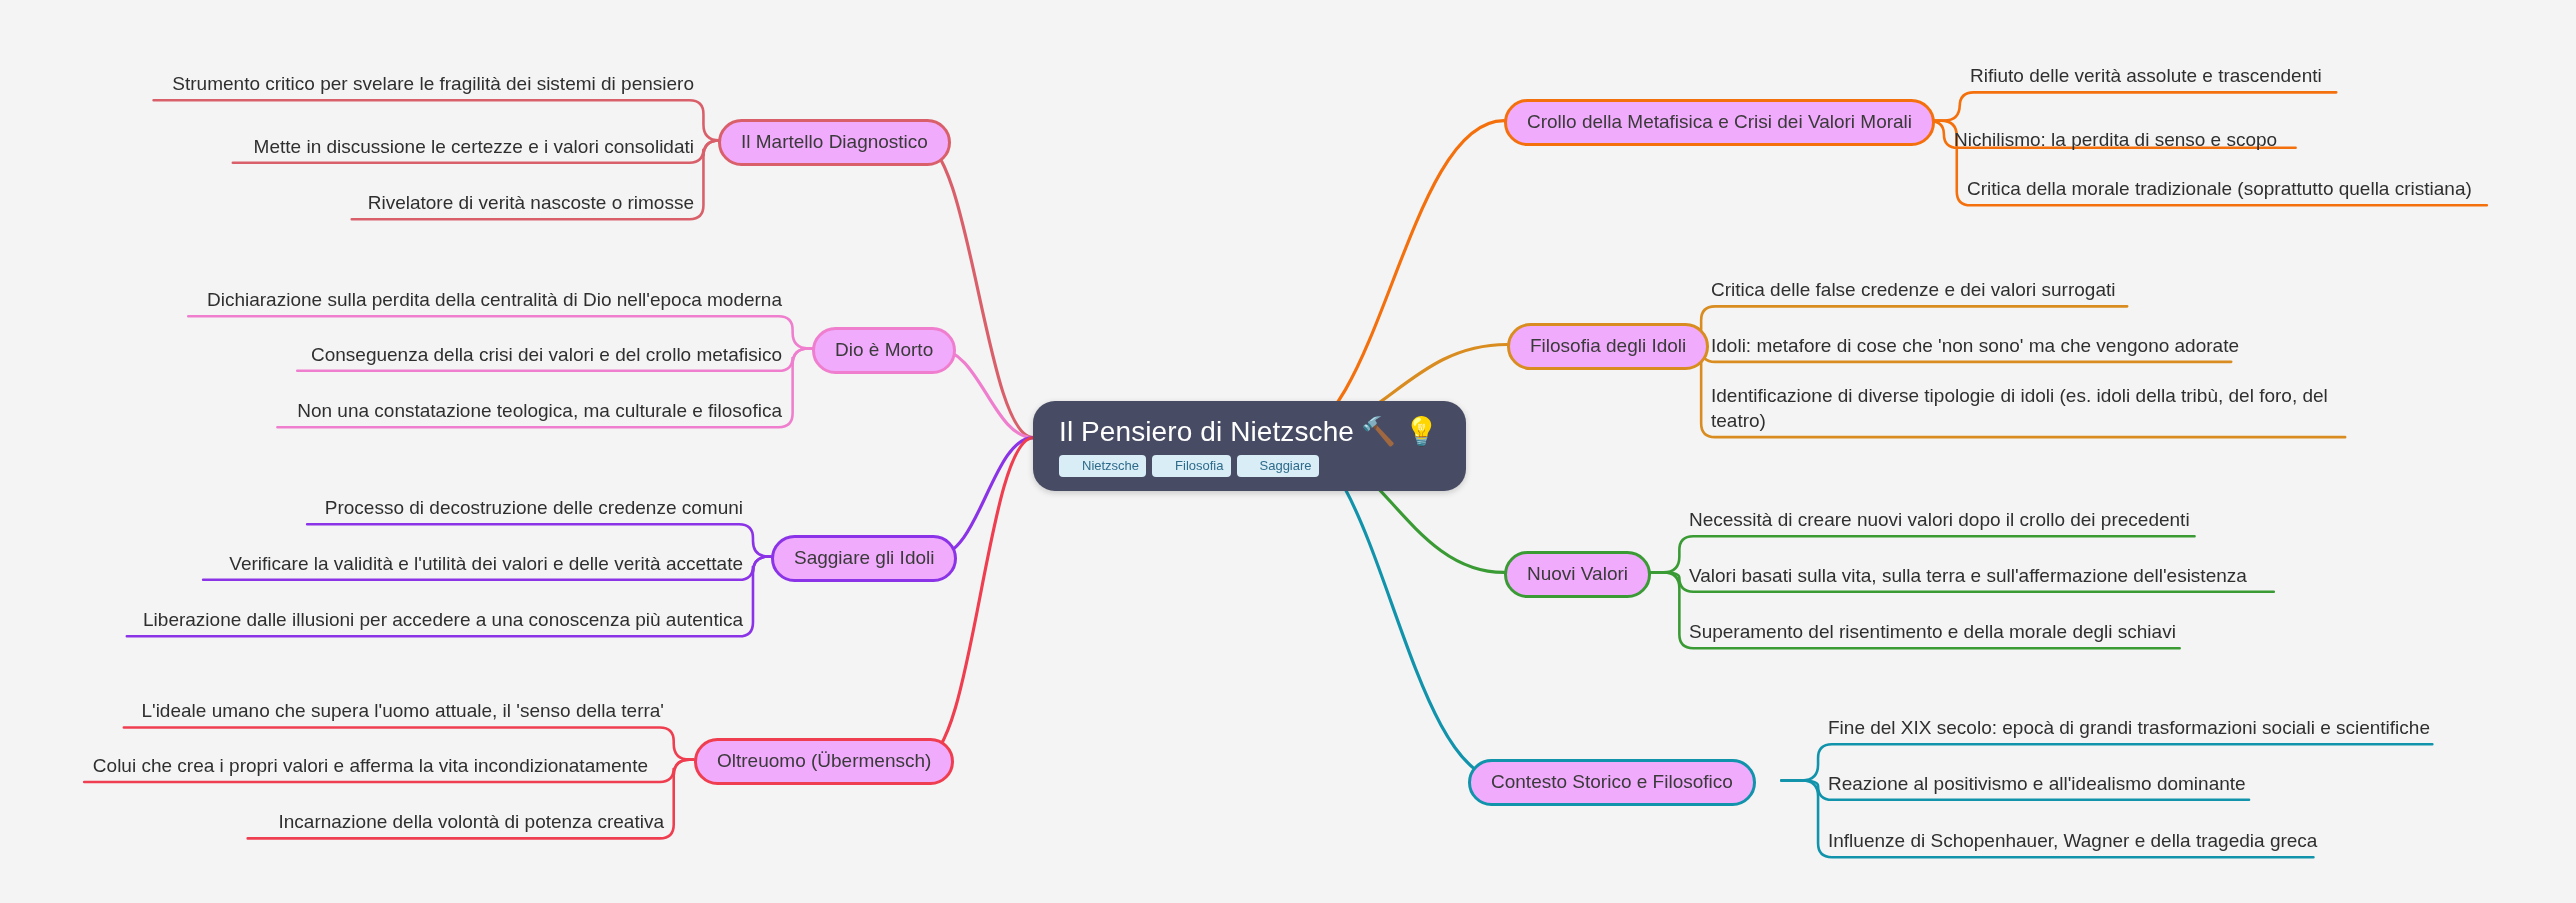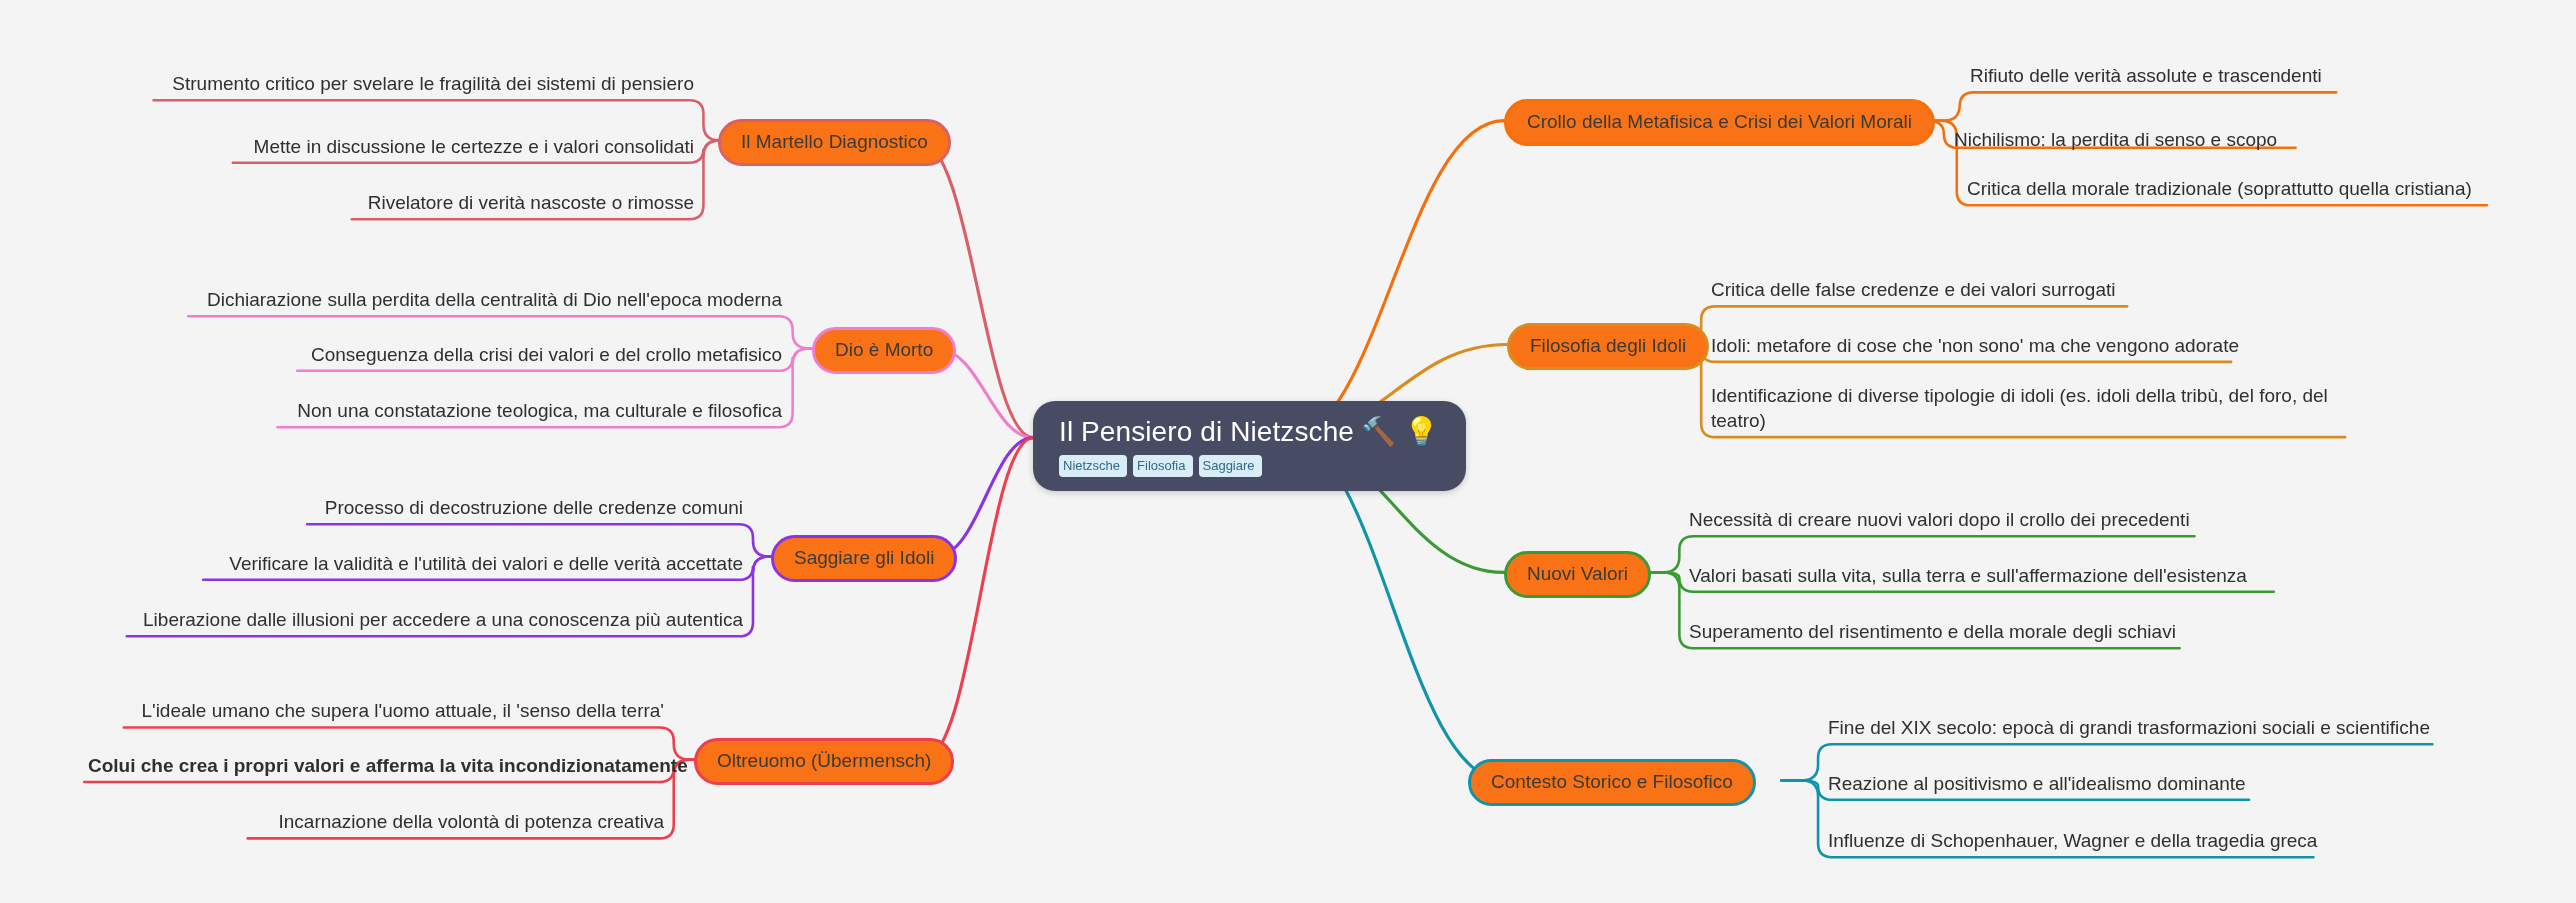--- a/index.html
+++ b/index.html
@@ -28,29 +28,29 @@
     line-height:30px;
     white-space:nowrap;
     letter-spacing:0.1px;
   }
   .central-tags{margin-top:8px;display:flex;gap:6px;}
   .tag{
     background:#d9edf7;
     color:#2e6b8a;
     font-size:13px;
     line-height:13px;
-    padding:4px 7px 5px 4px;
+    padding:4px 7px 5px 23px;
     border-radius:4px;
     white-space:nowrap;
   }
 
   
   .branch{
     position:absolute;
-    background:#f97316;
+    background:#f0abfc;
     border:3px solid #888;
     border-radius:990px;
     padding:9px 20px 10px 20px;
     color:#3a3a3a;
     font-size:19px;
     line-height:22px;
     white-space:nowrap;
     z-index:4;
     box-sizing:border-box;
   }
@@ -122,21 +122,21 @@
     <div class="branch" style="left: 812px; top: 327px; border-color: rgb(239, 127, 206);">Dio è Morto</div>
     <div class="leaf left" style="left: 188px; top: 287px; width: 594px;">Dichiarazione sulla perdita della centralità di Dio nell'epoca moderna</div>
     <div class="leaf left" style="left: 297px; top: 342px; width: 485px;">Conseguenza della crisi dei valori e del crollo metafisico</div>
     <div class="leaf left" style="left: 277px; top: 398px; width: 505px;">Non una constatazione teologica, ma culturale e filosofica</div>
     <div class="branch" style="left: 771px; top: 535px; border-color: rgb(139, 51, 230);">Saggiare gli Idoli</div>
     <div class="leaf left" style="left: 307px; top: 495px; width: 436px;">Processo di decostruzione delle credenze comuni</div>
     <div class="leaf left" style="left: 203px; top: 551px; width: 540px;">Verificare la validità e l'utilità dei valori e delle verità accettate</div>
     <div class="leaf left" style="left: 127px; top: 607px; width: 616px;">Liberazione dalle illusioni per accedere a una conoscenza più autentica</div>
     <div class="branch" style="left: 694px; top: 738px; border-color: rgb(239, 62, 79);">Oltreuomo (Übermensch)</div>
     <div class="leaf left" style="left: 124px; top: 698px; width: 540px;">L'ideale umano che supera l'uomo attuale, il 'senso della terra'</div>
-    <div class="leaf left" style="left: 88px; top: 753px; width: 580px; font-weight: bold;">Colui che crea i propri valori e afferma la vita incondizionatamente</div>
+    <div class="leaf left" style="left: 68px; top: 753px; width: 580px;">Colui che crea i propri valori e afferma la vita incondizionatamente</div>
     <div class="leaf left" style="left: 248px; top: 809px; width: 416px;">Incarnazione della volontà di potenza creativa</div>
     <div class="branch" style="left: 1504px; top: 99px; border-color: rgb(244, 112, 13);">Crollo della Metafisica e Crisi dei Valori Morali</div>
     <div class="leaf right" style="left: 1970px; top: 63px; width: 367px;">Rifiuto delle verità assolute e trascendenti</div>
     <div class="leaf right" style="left: 1954px; top: 119px; width: 342px; margin-top: 8px;">Nichilismo: la perdita di senso e scopo</div>
     <div class="leaf right" style="left: 1967px; top: 176px; width: 520px;">Critica della morale tradizionale (soprattutto quella cristiana)</div>
     <div class="branch" style="left: 1507px; top: 323px; border-color: rgb(217, 140, 31);">Filosofia degli Idoli</div>
     <div class="leaf right" style="left: 1711px; top: 277px; width: 416px;">Critica delle false credenze e dei valori surrogati</div>
     <div class="leaf right" style="left: 1711px; top: 333px; width: 520px;">Idoli: metafore di cose che 'non sono' ma che vengono adorate</div>
     <div class="leaf right wrap" style="left: 1711px; top: 383px; width: 634px;">Identificazione di diverse tipologie di idoli (es. idoli della tribù, del foro, del teatro)</div>
     <div class="branch" style="left: 1504px; top: 551px; border-color: rgb(58, 155, 53);">Nuovi Valori</div>

